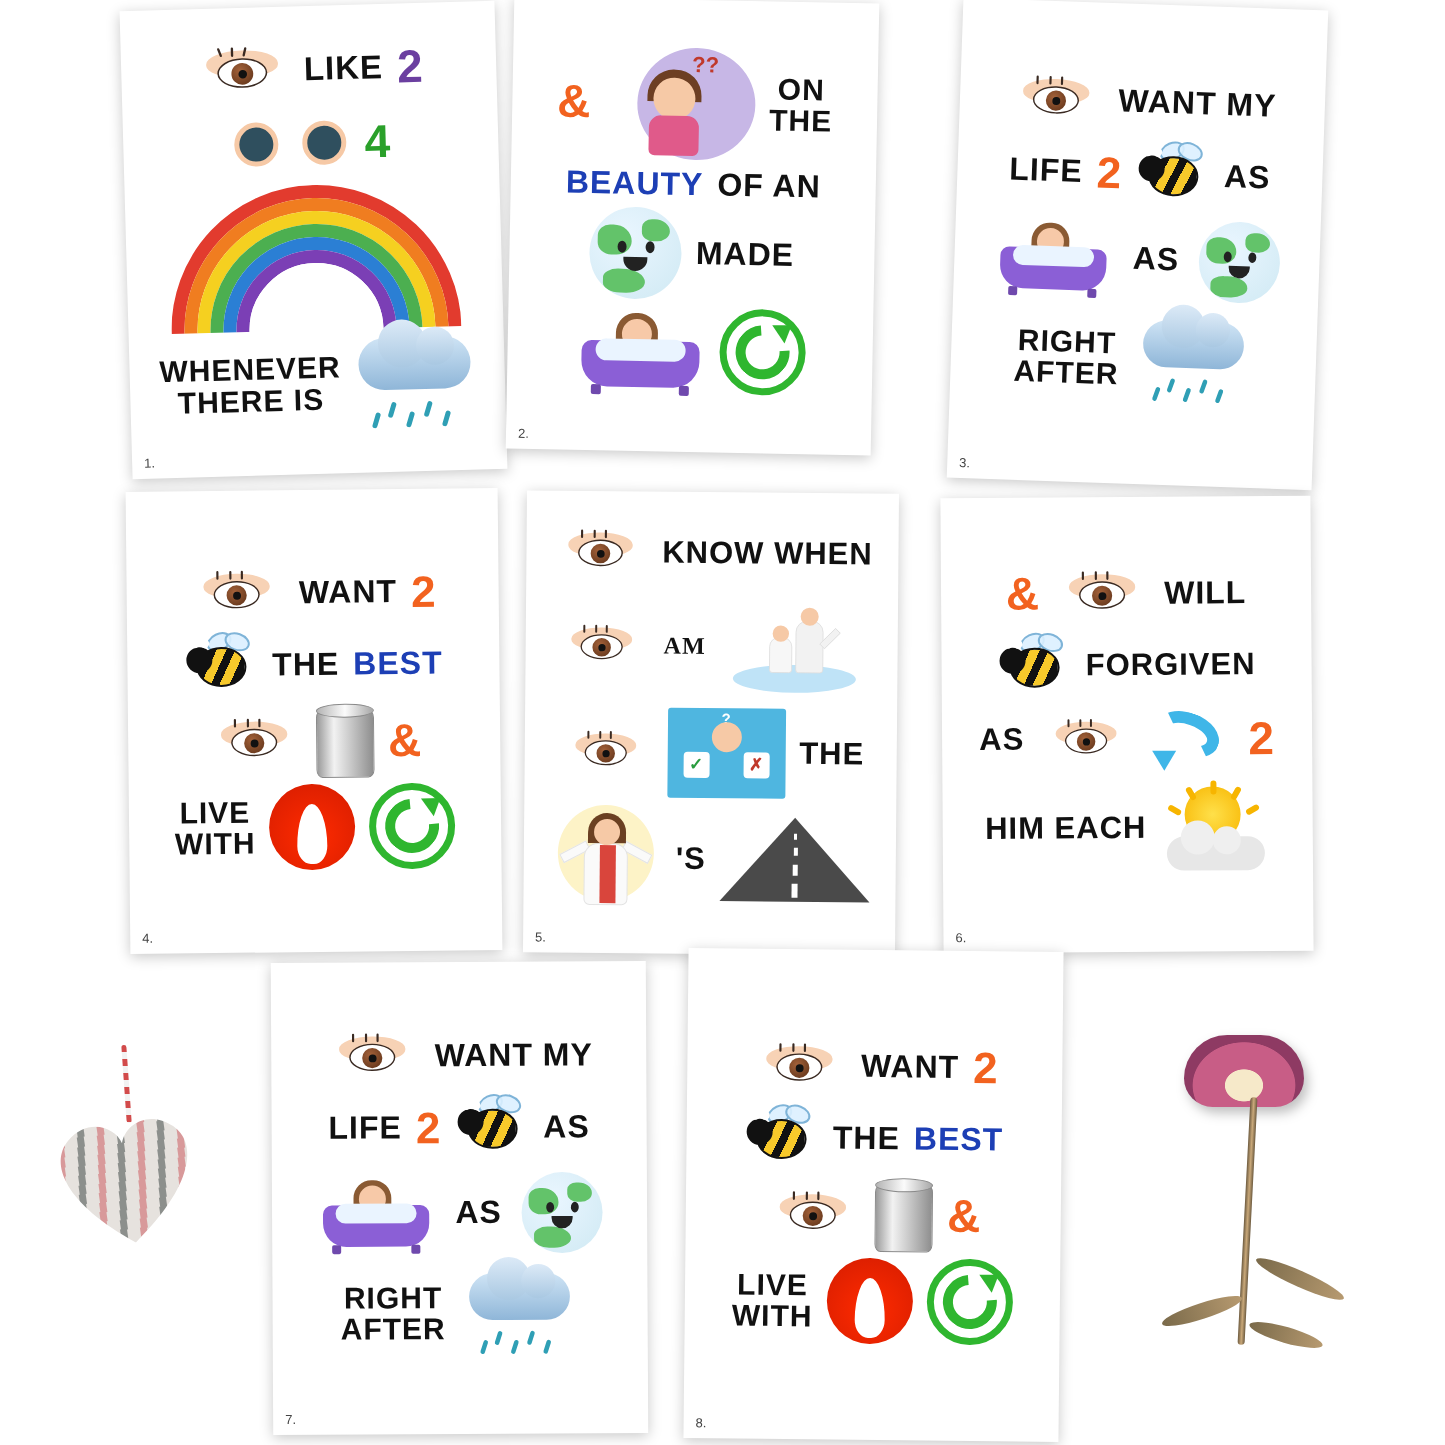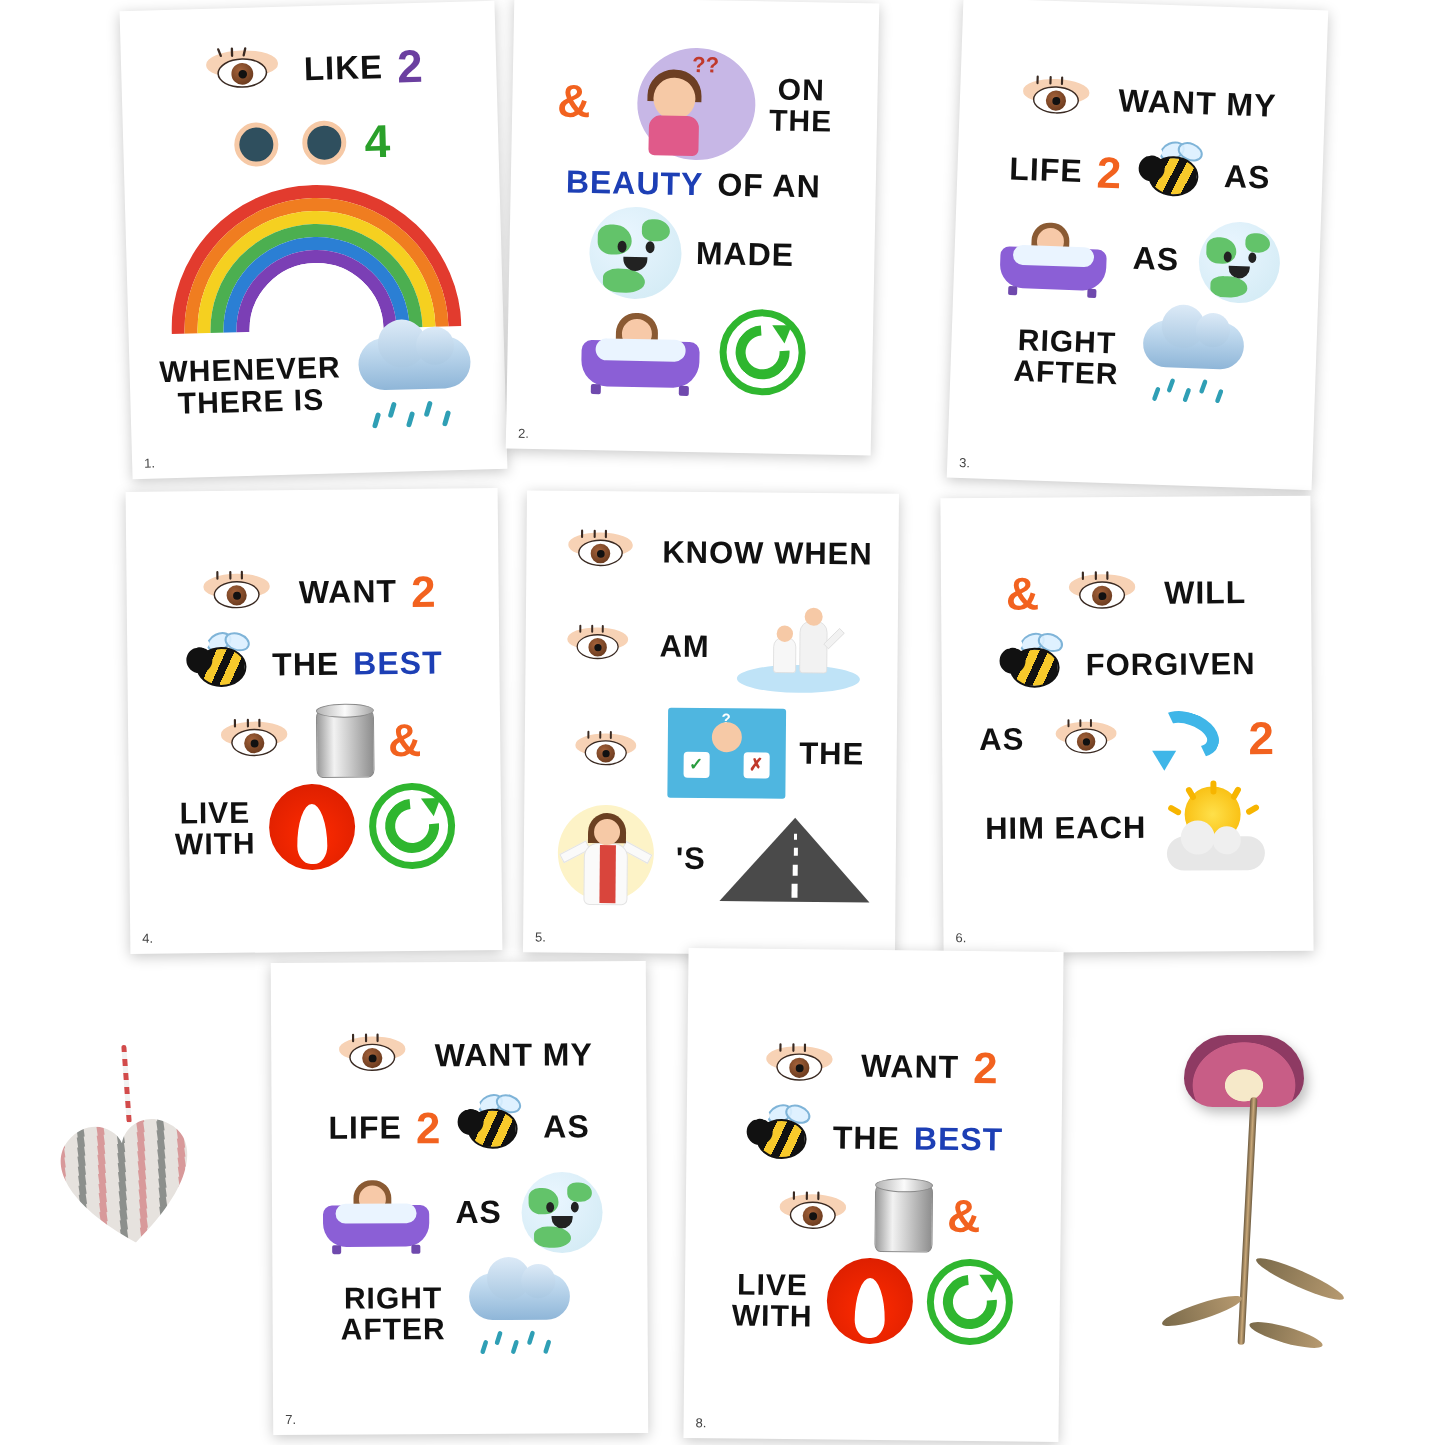--- a/index.html
+++ b/index.html
@@ -485,21 +485,21 @@
         </span>
         <span class="word" style="font-size:31px;">KNOW WHEN</span>
       </div>
       <div class="row">
         <span class="g">
           <span class="eyeg" style="transform:scale(.66);display:inline-block;">
             <span class="lidtop"></span><span class="white"></span><span class="iris"></span><span class="pupil"></span>
             <span class="lash" style="left:20px;"></span><span class="lash" style="left:38px;"></span><span class="lash" style="left:54px;"></span>
           </span>
         </span>
-        <span class="word" style="font-size:31px;">AM</span>
+        <span class="word" style="font-size:24px;font-family:Liberation Serif, serif;">AM</span>
         <span class="bapt" style="transform:scale(.82);">
           <span class="water"></span>
             <span class="man"></span>
             <span class="manh"></span>
           <span class="arm"></span>
             <span class="boy"></span>
             <span class="boyh"></span>
         </span>
       </div>
       <div class="row">

